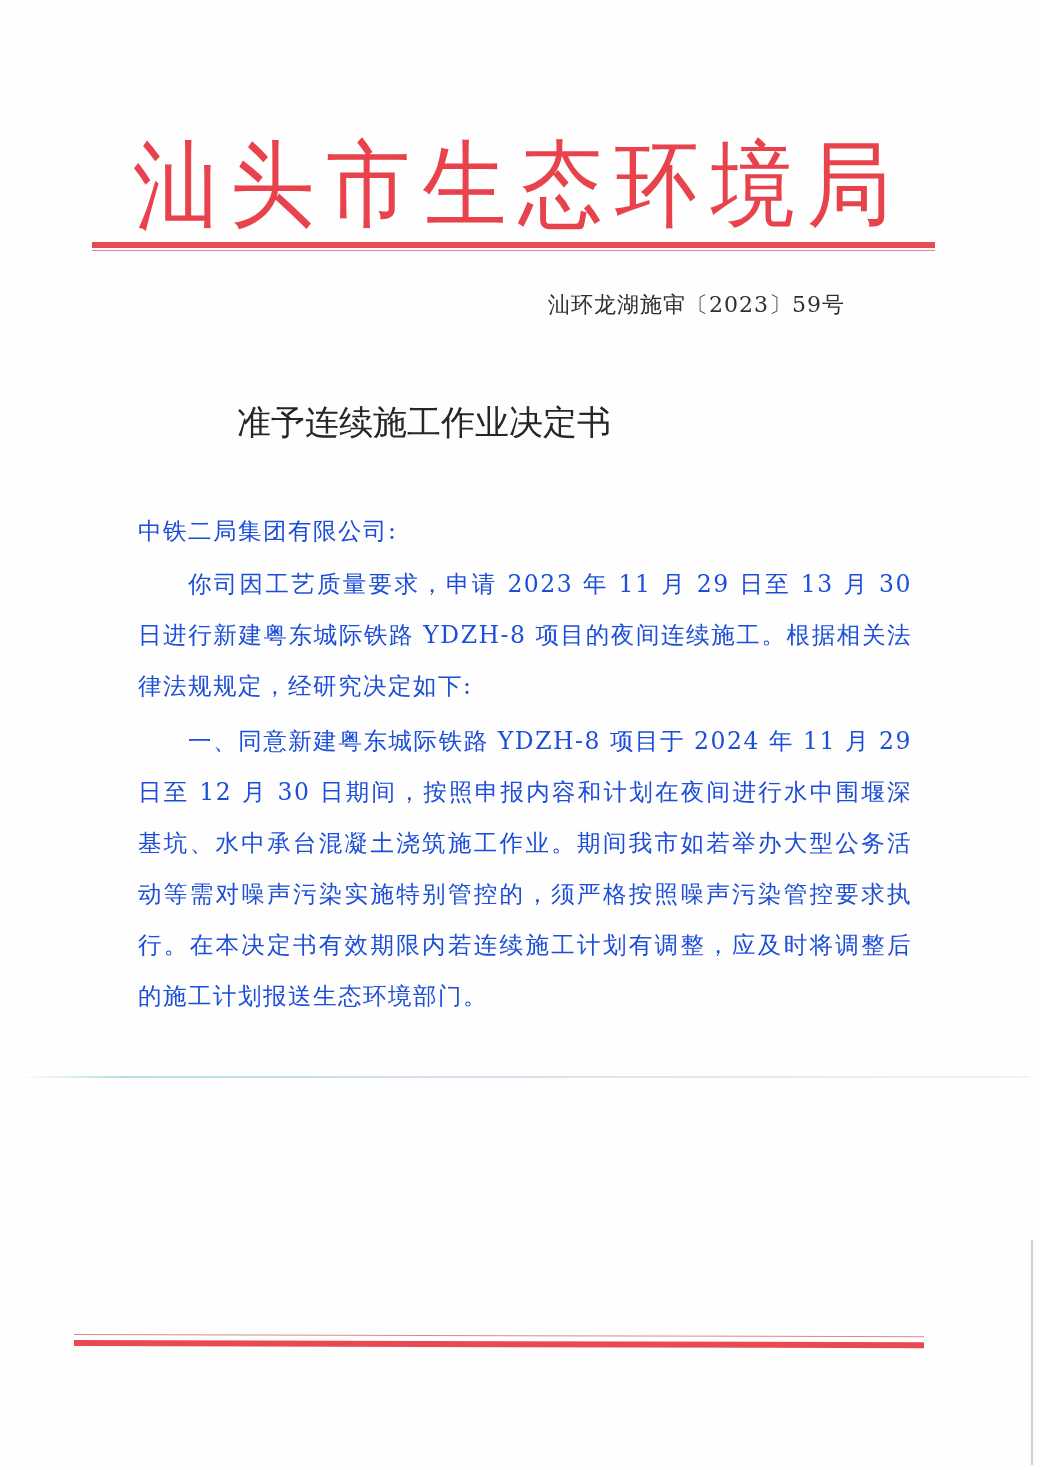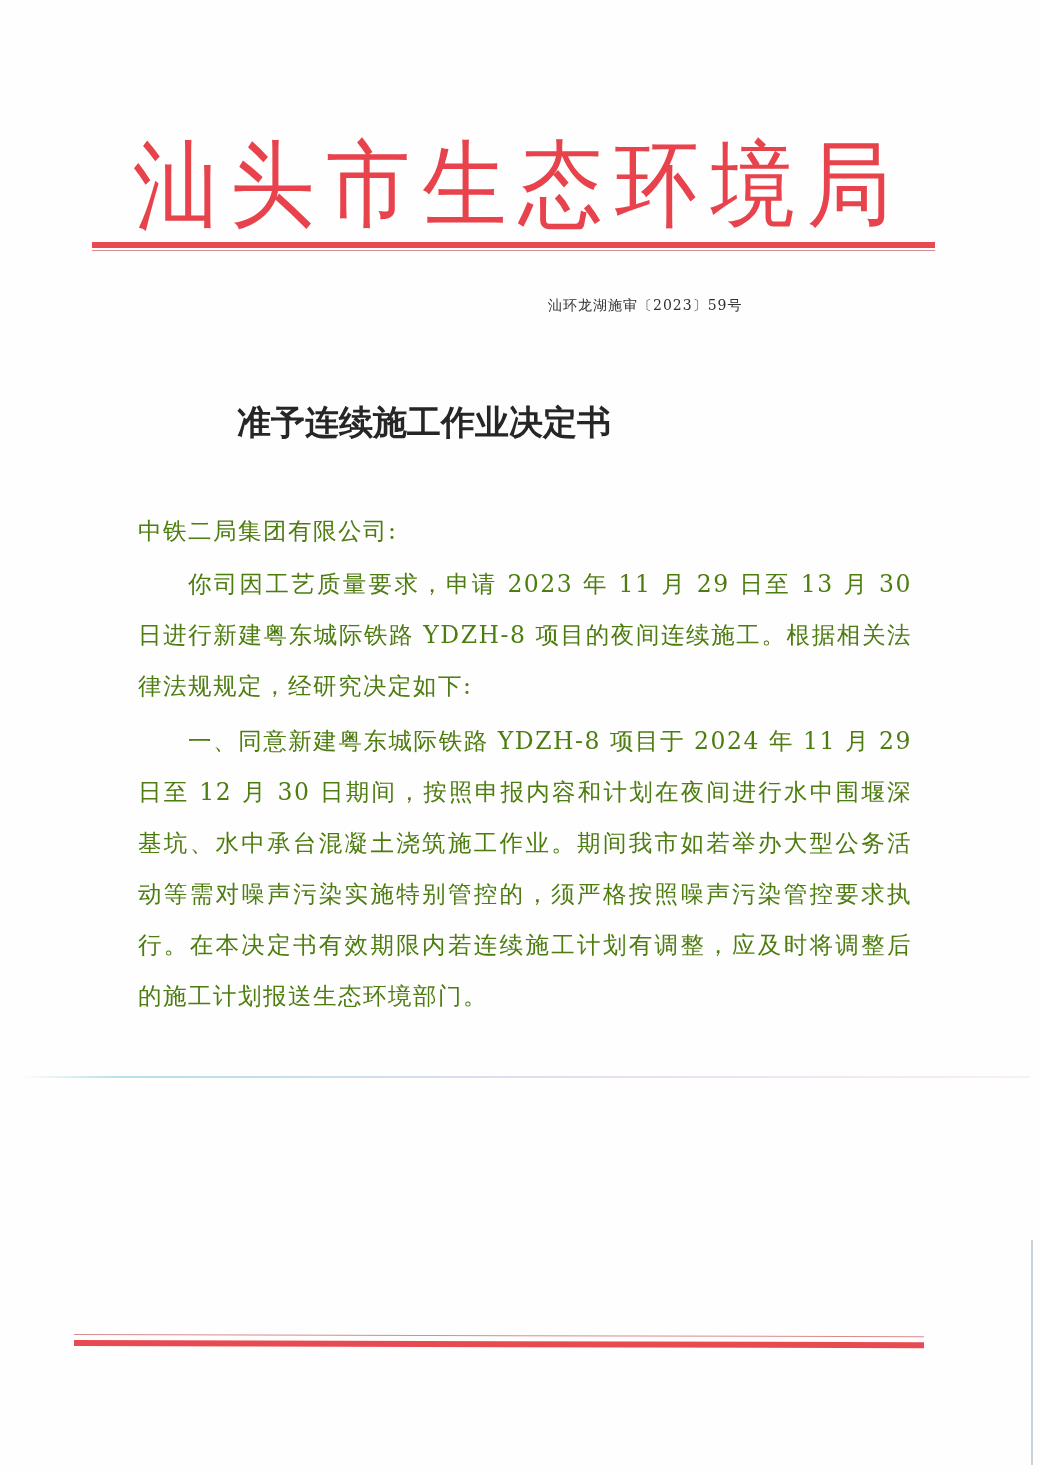--- a/index.html
+++ b/index.html
@@ -63,47 +63,47 @@
       left: 92px;
       top: 250px;
       width: 843px;
       height: 1px;
       background: #d98b90;
     }
     .doc-number {
       position: absolute;
       left: 548px;
       top: 288px;
-      font-size: 14px;
+      font-size: 22px;
       line-height: 34px;
       letter-spacing: 1px;
       color: #2f2f2f;
       font-family: "DejaVu Serif", "Liberation Serif", serif;
     }
     .doc-title {
       position: absolute;
       left: 0;
       top: 398px;
       width: 840px;
       text-align: center;
       font-size: 34px;
       line-height: 48px;
-      font-weight: bold;
+      font-weight: normal;
       color: #262626;
       padding-left: 8px;
       box-sizing: border-box;
     }
     .body-text {
       position: absolute;
       left: 138px;
       top: 506px;
       width: 774px;
       font-size: 23.5px;
       line-height: 51px;
-      color: #4d7c0f;
+      color: #1d4ed8;
       text-align: justify;
       letter-spacing: 1.5px;
     }
     .body-text p {
       margin: 0;
     }
     .addressee {
       margin-bottom: 2px !important;
     }
     .indent {

